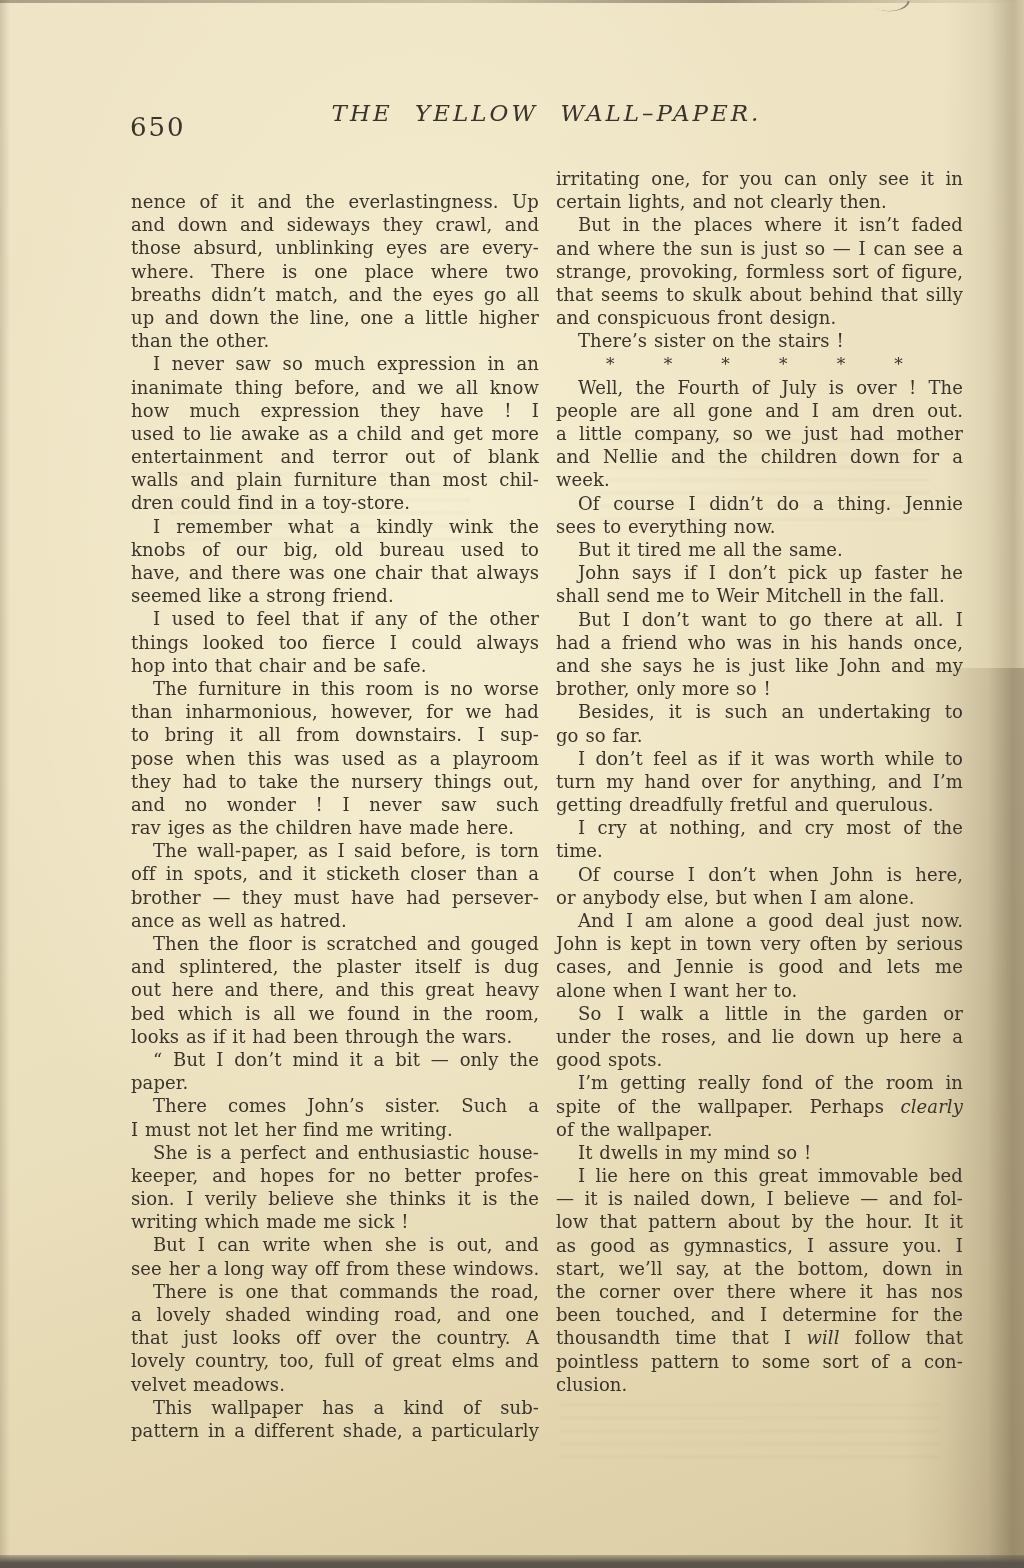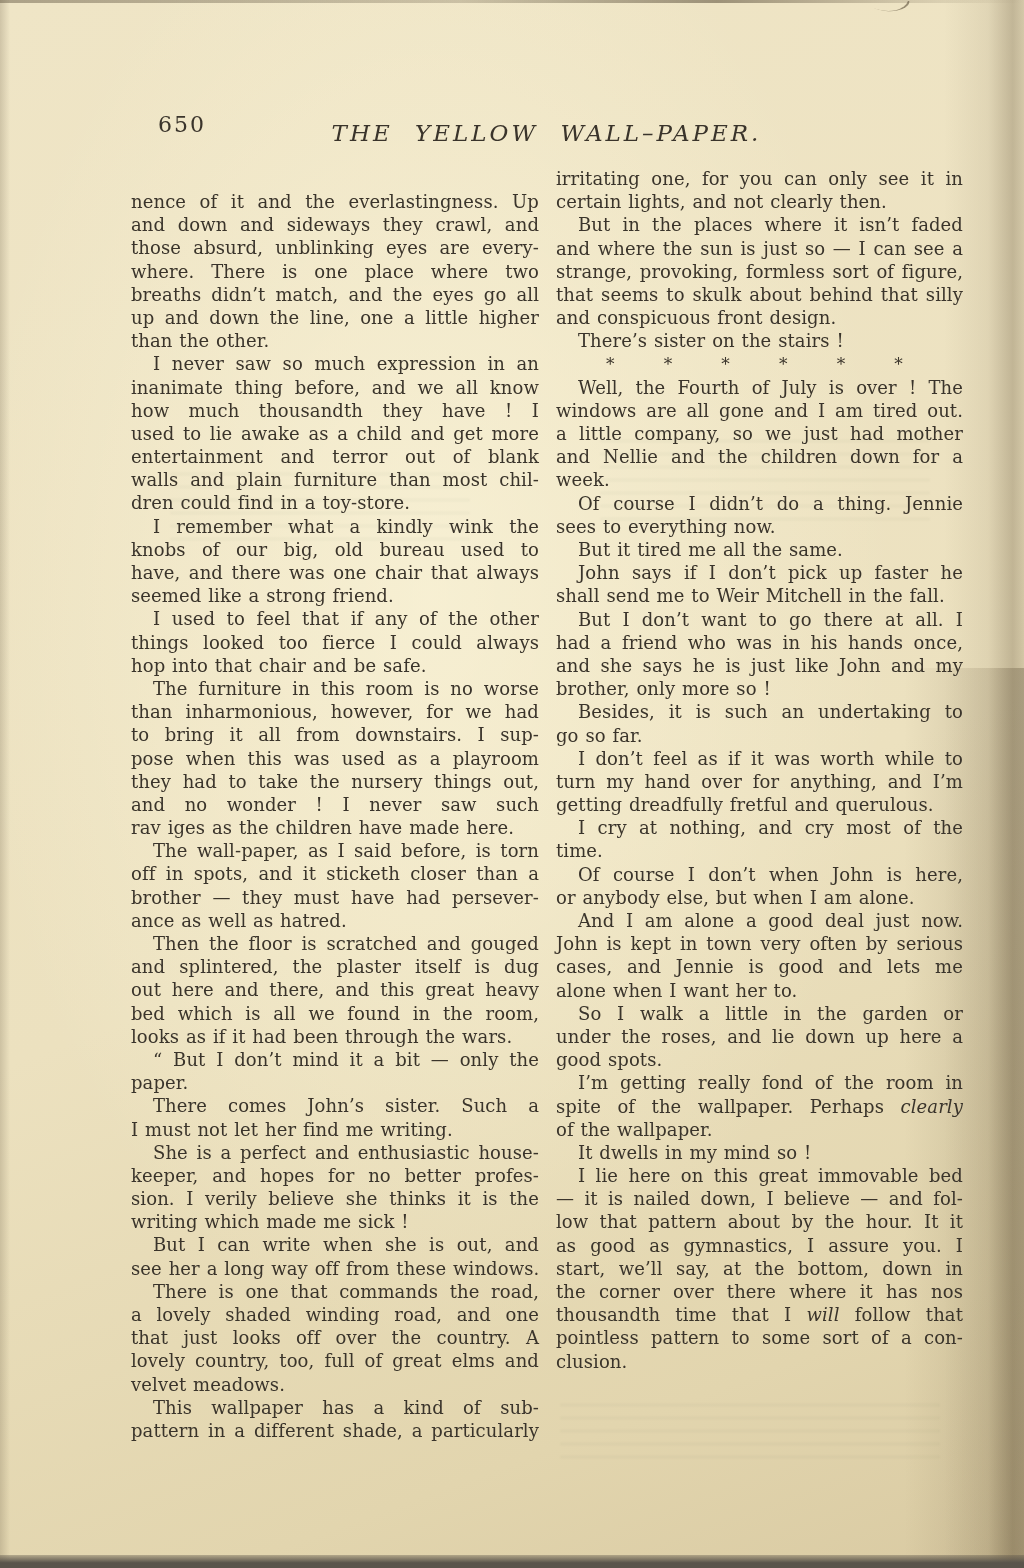--- a/index.html
+++ b/index.html
@@ -22,22 +22,22 @@
   .gutter-right{position:absolute;top:0;bottom:0;right:0;width:80px;
     background:linear-gradient(to right, rgba(104,88,58,0) 0%, rgba(104,88,58,.10) 55%, rgba(92,76,48,.30) 86%, rgba(120,104,74,.22) 100%);}
   .gutter-right-low{position:absolute;bottom:0;right:0;width:120px;height:900px;
     background:linear-gradient(to right, rgba(96,80,52,0) 0%, rgba(96,80,52,.16) 70%, rgba(76,62,40,.30) 100%);}
   .ghost{position:absolute;opacity:.055;filter:blur(1.2px);
     background:repeating-linear-gradient(0deg,#54664e 0 2px,transparent 2px 13px);}
   .g1{left:560px;top:1398px;width:380px;height:60px;}
   .g2{left:600px;top:430px;width:330px;height:90px;}
   .g3{left:170px;top:470px;width:300px;height:70px;}
   
-  .folio{position:absolute;top:112px;left:130px;font-size:22px;letter-spacing:2px;margin-left:28px;}
-  .title{position:absolute;top:120px;left:130px;width:833px;text-align:center;
+  .folio{position:absolute;top:112px;left:130px;font-size:26px;letter-spacing:2px;}
+  .title{position:absolute;top:100px;left:130px;width:833px;text-align:center;
     font-style:italic;font-size:23px;letter-spacing:3px;word-spacing:12px;}
   
   .col{position:absolute;top:167px;width:408px;}
   .col-left{left:131px;margin-top:23px;}
   .col-right{left:556px;width:407px;}
   .line{
     height:23.2px;line-height:23.2px;font-size:18px;
     text-align:justify;text-align-last:justify;-moz-text-align-last:justify;
     word-spacing:1px;letter-spacing:.1px;white-space:nowrap;
   }
@@ -66,21 +66,21 @@
   <div class="col col-left">
       <div class="line">nence of it and the everlastingness.  Up</div>
       <div class="line">and down and sideways they crawl, and</div>
       <div class="line">those absurd, unblinking eyes are every-</div>
       <div class="line">where.  There is one place where two</div>
       <div class="line">breaths didn’t match, and the eyes go all</div>
       <div class="line">up and down the line, one a little higher</div>
       <div class="line end">than the other.</div>
       <div class="line indent">I never saw so much expression in an</div>
       <div class="line">inanimate thing before, and we all know</div>
-      <div class="line">how much thousandth they have !  I</div>
+      <div class="line">how much expression they have !  I</div>
       <div class="line">used to lie awake as a child and get more</div>
       <div class="line">entertainment and terror out of blank</div>
       <div class="line">walls and plain furniture than most chil-</div>
       <div class="line end">dren could find in a toy-store.</div>
       <div class="line indent">I remember what a kindly wink the</div>
       <div class="line">knobs of our big, old bureau used to</div>
       <div class="line">have, and there was one chair that always</div>
       <div class="line end">seemed like a strong friend.</div>
       <div class="line indent">I used to feel that if any of the other</div>
       <div class="line">things looked too fierce I could always</div>
@@ -130,21 +130,21 @@
       <div class="line indent end">There’s sister on the stairs !</div>
       <div class="line stars">
         <span>*</span>
         <span>*</span>
         <span>*</span>
         <span>*</span>
         <span>*</span>
         <span>*</span>
       </div>
       <div class="line indent">Well, the Fourth of July is over !  The</div>
-      <div class="line">windows are all gone and I am tired out.</div>
+      <div class="line">people are all gone and I am dren out.</div>
       <div class="line">a little company, so we just had mother</div>
       <div class="line">and Nellie and the children down for a</div>
       <div class="line end">week.</div>
       <div class="line indent">Of course I didn’t do a thing.  Jennie</div>
       <div class="line end">sees to everything now.</div>
       <div class="line indent end">But it tired me all the same.</div>
       <div class="line indent">John says if I don’t pick up faster he</div>
       <div class="line end">shall send me to Weir Mitchell in the fall.</div>
       <div class="line indent">But I don’t want to go there at all.  I</div>
       <div class="line">had a friend who was in his hands once,</div>
@@ -169,19 +169,20 @@
       <div class="line indent">I’m getting really fond of the room in</div>
       <div class="line"><span>spite of the wallpaper.  Perhaps </span><i>clearly</i></div>
       <div class="line end">of the wallpaper.</div>
       <div class="line indent end">It dwells in my mind so !</div>
       <div class="line indent">I lie here on this great immovable bed</div>
       <div class="line">— it is nailed down, I believe — and fol-</div>
       <div class="line">low that pattern about by the hour.  It it</div>
       <div class="line">as good as gymnastics, I assure you.  I</div>
       <div class="line">start, we’ll say, at the bottom, down in</div>
       <div class="line">the corner over there where it has nos</div>
+      <div class="line">been touched, and I determine for the</div>
       <div class="line"><span>thousandth time that I </span><i>will</i><span> follow that</span></div>
       <div class="line">pointless pattern to some sort of a con-</div>
       <div class="line end">clusion.</div>
     </div>
 
   <div class="edge-bottom"></div>
 </div>
 
 </body></html>

